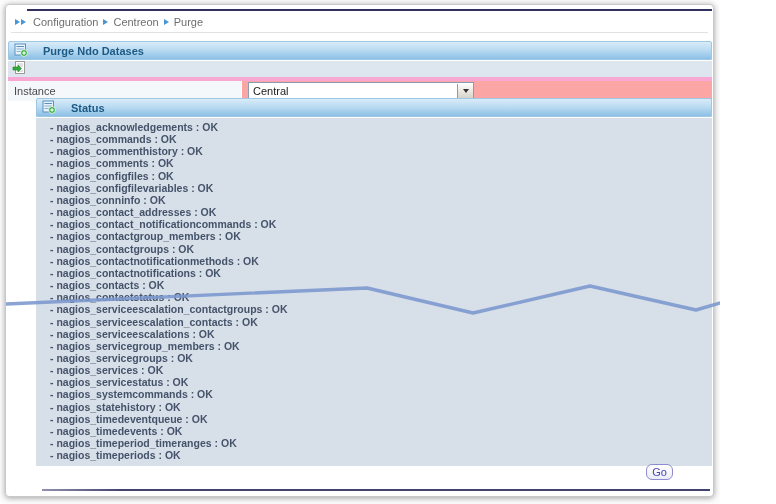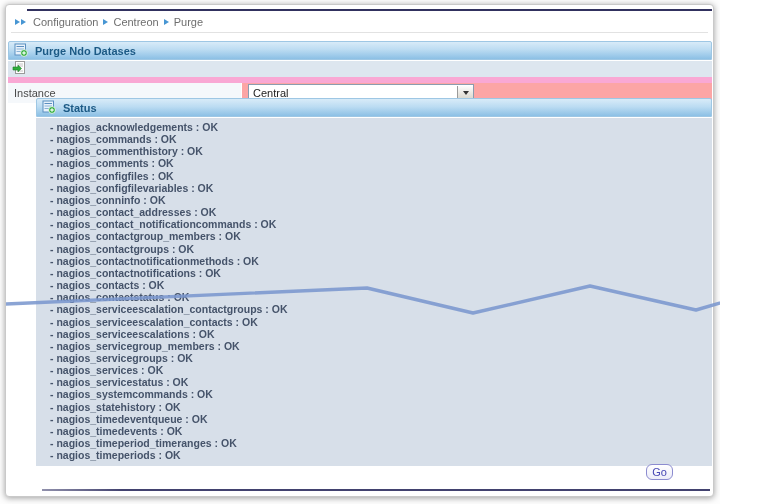--- a/index.html
+++ b/index.html
@@ -16,26 +16,26 @@
   .crumb{cursor:pointer;}
   .tri{display:inline-block;width:0;height:0;border-left:5px solid #4796d3;
        border-top:3.5px solid transparent;border-bottom:3.5px solid transparent;}
   .dbl{display:inline-flex;gap:1px;margin-right:2px;}
   .bc-rule{position:absolute;top:27px;left:5px;right:5px;height:1px;background:#e2e2e2;}
 
   
   .tbl{position:absolute;left:2px;right:1px;}
   .tbl-purge{top:36px;}
   .tbl-status{top:93px;margin-left:28px;}
-  .sec-header{height:17px;display:flex;align-items:center;gap:7px;padding-left:5px;
+  .sec-header{height:17px;display:flex;align-items:center;gap:15px;padding-left:5px;
               background:linear-gradient(to bottom,#d8ebf8 0%,#bcdcf2 45%,#8cc0e5 100%);
               border:1px solid #9ec7e4;border-radius:2px 2px 0 0;
               font-size:11px;font-weight:bold;color:#1c5a85;}
   .icon-row{height:16px;background:#dde6ef;border-top:1px solid #fff;display:flex;align-items:center;padding-left:4px;}
-  .form-row{height:20px;display:flex;border-top:6px solid #f9a8d4;}
+  .form-row{height:20px;display:flex;border-top:4px solid #f9a8d4;}
   .cell-label{width:234px;background:#f5f8fb;font-size:11px;color:#4a4a4a;line-height:20px;
               padding-left:6px;border-right:1px solid #fff;box-sizing:border-box;}
   .cell-field{flex:1;background:#fca5a5;display:flex;align-items:center;}
 
   
   .combo{margin-left:6px;width:224px;height:16px;background:#fff;border:1px solid #8a9cb0;
          display:flex;align-items:center;justify-content:space-between;cursor:pointer;}
   .combo-val{font-size:11px;color:#222;padding-left:4px;}
   .combo-btn{width:15px;height:14px;margin:0;background:linear-gradient(to bottom,#fdfdfd,#d6d3c9);
              border-left:1px solid #9a9a9a;display:flex;align-items:center;justify-content:center;}

